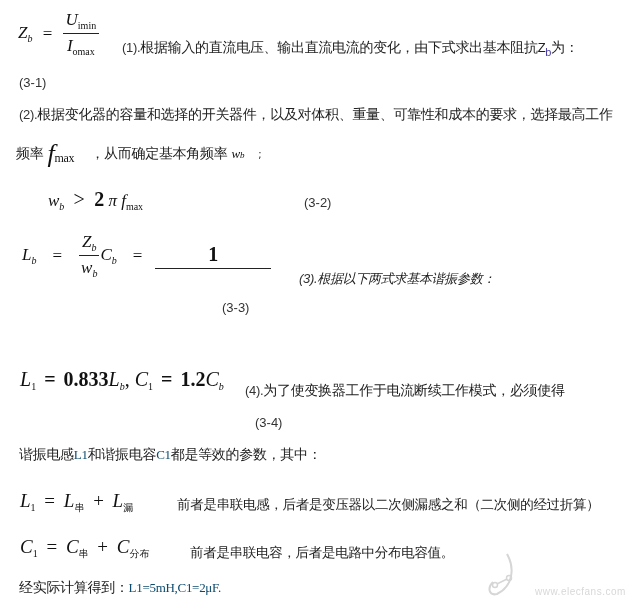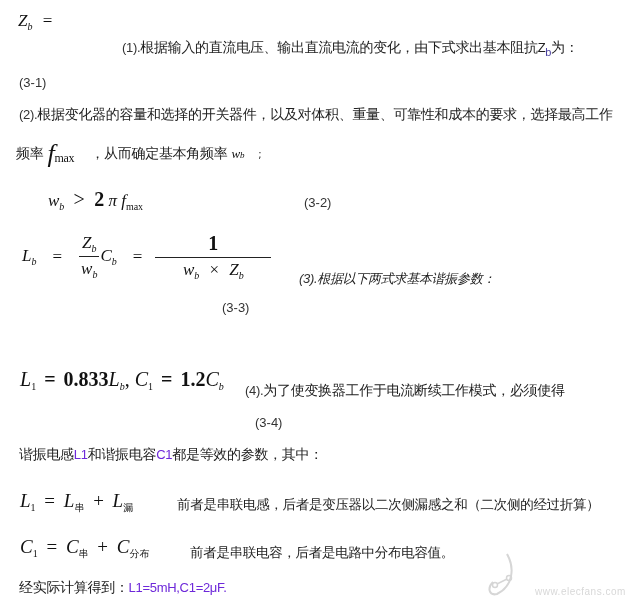--- a/index.html
+++ b/index.html
@@ -8,35 +8,39 @@
   .abs { position:absolute; white-space:nowrap; }
   .cn { font-size:14px; color:#222; letter-spacing:-0.3px; }
   .num { font-family:"Liberation Sans", sans-serif; font-size:13px; color:#333; }
   .math { font-family:"Liberation Serif", serif; font-style:italic; color:#111; }
   .mathr { font-family:"Liberation Serif", serif; color:#111; }
   .bold { font-weight:bold; font-style:normal; }
   .sub { font-size:10px; vertical-align:-4px; }
   .frac { display:inline-flex; flex-direction:column; align-items:center; vertical-align:middle; }
   .frac .n { padding:0 3px 2px 3px; border-bottom:1px solid #222; }
   .frac .d { padding:2px 3px 0 3px; }
-  .accent { color:#6d28d9; }
+  .accent { color:#0c4a6e;font-family:Liberation Serif, serif; }
   .zb { color:#222; }
   .zb sub { color:#4a3f9f; font-size:11px; }
   .wm { color:#d8d8d8; }
   .wm-cn { font-family:"DejaVu Serif", serif; font-size:17px; font-style:italic; }
   .wm-url { font-family:"Liberation Sans", sans-serif; font-size:10px; letter-spacing:0.5px; }
 </style>
 </head>
 <body>
 
 <div class="abs math" style="left:18px;top:10px;font-size:17px;">
   <span style="display:inline-block;vertical-align:middle;">
     <span>Z</span><span class="sub">b</span>
   </span>
   <span class="mathr" style="vertical-align:middle;margin:0 6px;font-style:normal;">=</span>
+  <span class="frac">
+    <span class="n"><span>U</span><span class="sub mathr" style="font-style:normal;">imin</span></span>
+    <span class="d"><span>I</span><span class="sub mathr" style="font-style:normal;">omax</span></span>
+  </span>
 </div>
 
 <div class="abs cn" style="left:122px;top:39px;">
   <span class="num">(1).</span><span>根据输入的直流电压、输出直流电流的变化，由下式求出基本阻抗</span><span class="num zb"><span>Z</span><sub>b</sub></span><span>为：</span>
 </div>
 
 <div class="abs num" style="left:19px;top:75px;">(3-1)</div>
 
 <div class="abs cn" style="left:19px;top:106px;">
   <span class="num">(2).</span><span>根据变化器的容量和选择的开关器件，以及对体积、重量、可靠性和成本的要求，选择最高工作</span>
@@ -62,23 +66,20 @@
   <span><span>L</span><span class="sub">b</span></span>
   <span class="mathr" style="font-style:normal;margin:0 16px;">=</span>
   <span class="frac">
     <span class="n"><span>Z</span><span class="sub">b</span></span>
     <span class="d"><span>w</span><span class="sub">b</span></span>
   </span>
   <span><span>C</span><span class="sub">b</span></span>
   <span class="mathr" style="font-style:normal;margin:0 16px;">=</span>
   <span class="frac" style="min-width:110px;">
     <span class="n mathr bold" style="font-size:20px;width:100%;text-align:center;">1</span>
-    <span class="d"><span>w</span><span class="sub">b</span>
-      <span class="mathr" style="font-style:normal;margin:0 6px;">×</span>
-      <span>Z</span><span class="sub">b</span></span>
   </span>
 </div>
 <div class="abs cn" style="left:299px;top:270px;font-size:13px;font-style:italic;">
   <span class="num">(3).</span><span>根据以下两式求基本谐振参数：</span>
 </div>
 <div class="abs num" style="left:222px;top:300px;">(3-3)</div>
 
 <div class="abs math" style="left:20px;top:368px;font-size:20px;">
   <span>L</span><span class="sub mathr" style="font-style:normal;">1</span>
   <span class="mathr bold" style="margin:0 3px;">=</span>

